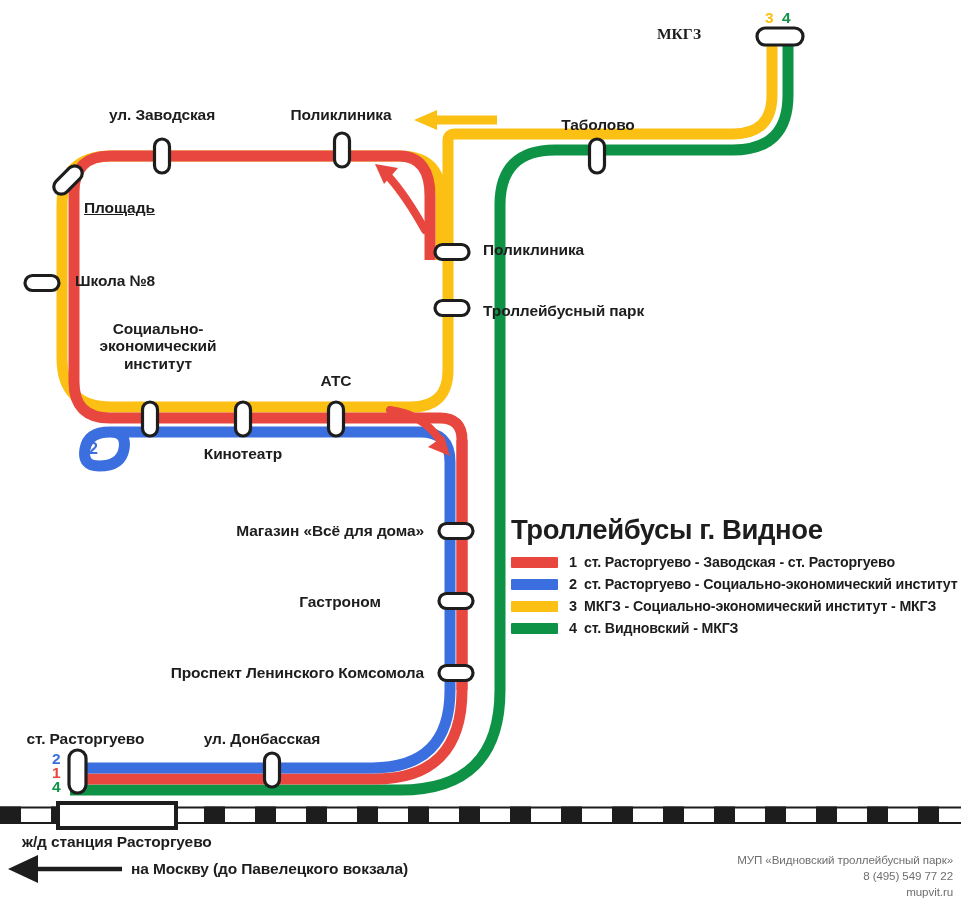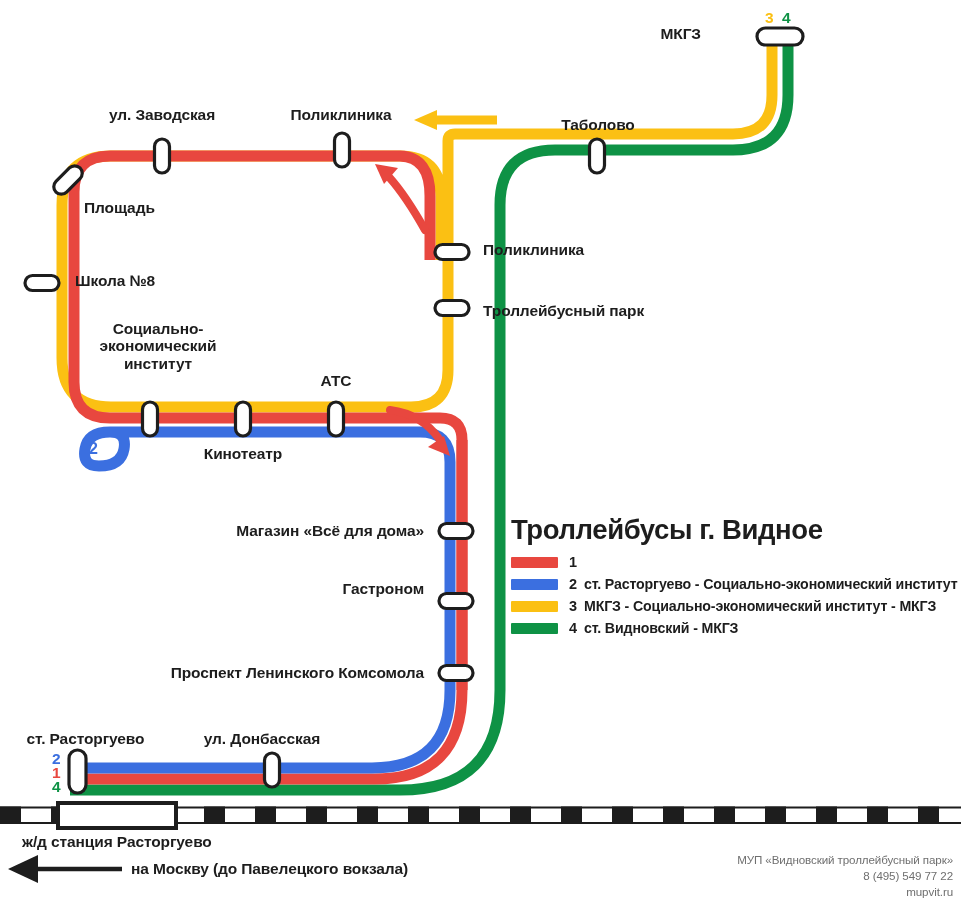--- a/index.html
+++ b/index.html
@@ -183,32 +183,32 @@
 
       <rect x="58" y="803" width="118" height="25" fill="#ffffff" stroke="#1d1d1d" stroke-width="4"></rect>
     </g>
 
     <g>
       <line x1="122" y1="869" x2="24" y2="869" stroke="#1d1d1d" stroke-width="4.5"></line>
       <path d="M 8,869 L 38,855 L 38,883 Z" fill="#1d1d1d"></path>
     </g>
   </svg>
 
-  <div class="lbl r" style="left:609px;top:25px;width:92px;">МКГЗ</div>
+  <div class="lbl r" style="left:609px;top:25px;width:92px;font-family:Liberation Serif, serif;">МКГЗ</div>
 
   <div class="routenum" style="left:765px;top:10px;color:#FBC013;">3</div>
   <div class="routenum" style="left:782px;top:10px;color:#0E9245;">4</div>
 
   <div class="lbl c" style="left:101px;top:106px;width:122px;">ул. Заводская</div>
 
   <div class="lbl c" style="left:281px;top:106px;width:120px;">Поликлиника</div>
 
   <div class="lbl c" style="left:548px;top:116px;width:100px;">Таболово</div>
 
-  <div class="lbl" style="left:84px;top:199px;">Площадь</div>
+  <div class="lbl" style="left:84px;top:199px;text-decoration:underline;">Площадь</div>
 
   <div class="lbl" style="left:75px;top:272px;">Школа №8</div>
 
   <div class="lbl" style="left:483px;top:241px;">Поликлиника</div>
 
   <div class="lbl" style="left:483px;top:286px;margin-top:16px;">Троллейбусный парк</div>
 
   <div class="lbl c" style="left:84px;top:320px;width:148px;">
     <span>Социально-</span><br>
     <span>экономический</span><br>
@@ -216,21 +216,21 @@
   </div>
 
   <div class="lbl c" style="left:310px;top:372px;width:52px;">АТС</div>
 
   <div class="lbl c" style="left:194px;top:445px;width:98px;">Кинотеатр</div>
 
   <div class="routenum" style="left:89px;top:441px;color:#3B6FE0;font-size:16px;">2</div>
 
   <div class="lbl r" style="left:206px;top:522px;width:218px;">Магазин «Всё для дома»</div>
 
-  <div class="lbl r" style="left:256px;top:580px;width:168px;">Гастроном</div>
+  <div class="lbl r" style="left:256px;top:593px;width:168px;text-align:center;">Гастроном</div>
 
   <div class="lbl r" style="left:140px;top:664px;width:284px;">Проспект Ленинского Комсомола</div>
 
   <div class="lbl c" style="left:18px;top:730px;width:135px;">ст. Расторгуево</div>
 
   <div class="lbl c" style="left:198px;top:730px;width:128px;">ул. Донбасская</div>
 
   <div class="routenum" style="left:52px;top:751px;color:#3B6FE0;">2</div>
   <div class="routenum" style="left:52px;top:765px;color:#E8473F;">1</div>
   <div class="routenum" style="left:52px;top:779px;color:#0E9245;">4</div>
@@ -238,20 +238,21 @@
   <div class="lbl" style="left:22px;top:833px;">ж/д станция Расторгуево</div>
 
   <div class="lbl" style="left:131px;top:860px;">на Москву (до Павелецкого вокзала)</div>
 
   <div id="legend">
     <div id="legend-title">Троллейбусы г. Видное</div>
 
     <div class="legend-row">
       <span class="legend-swatch" style="background:#E8473F;"></span>
       <span class="legend-num">1</span>
+      <span class="legend-desc">ст. Расторгуево - Заводская - ст. Расторгуево</span>
     </div>
     <div class="legend-row">
       <span class="legend-swatch" style="background:#3B6FE0;"></span>
       <span class="legend-num">2</span>
       <span class="legend-desc">ст. Расторгуево - Социально-экономический институт</span>
     </div>
     <div class="legend-row">
       <span class="legend-swatch" style="background:#FBC013;"></span>
       <span class="legend-num">3</span>
       <span class="legend-desc">МКГЗ - Социально-экономический институт - МКГЗ</span>

